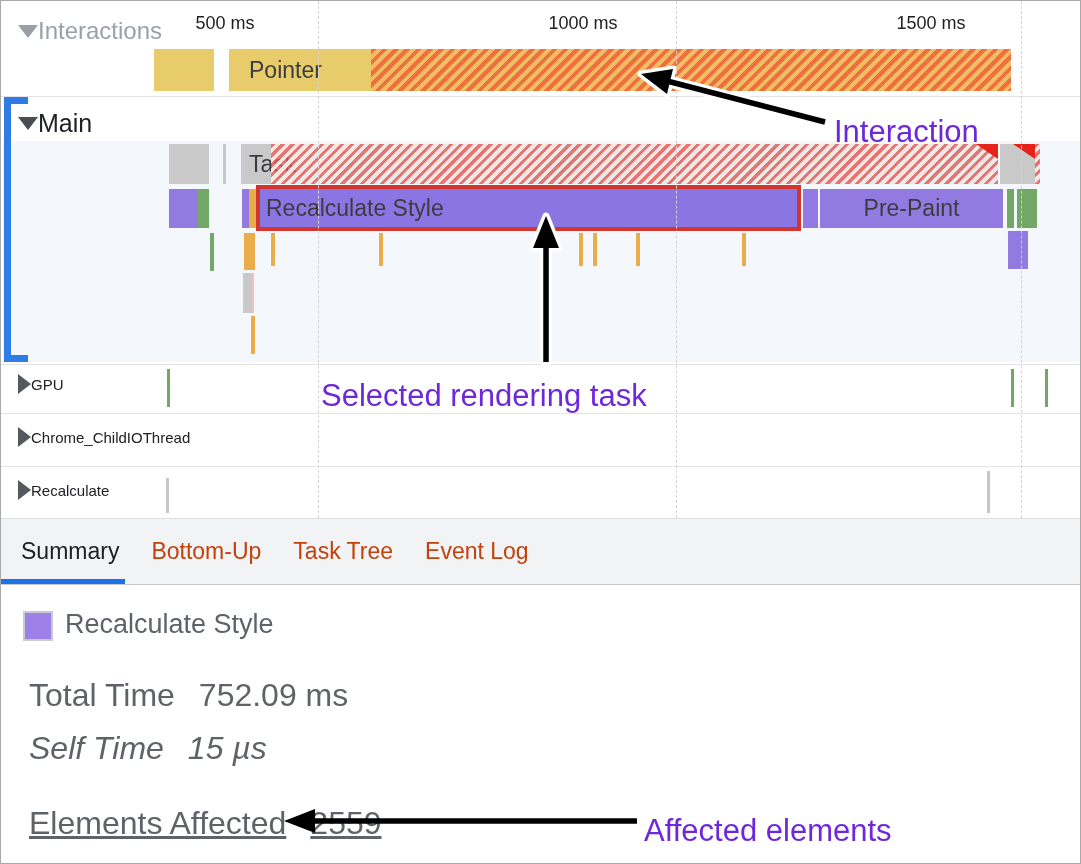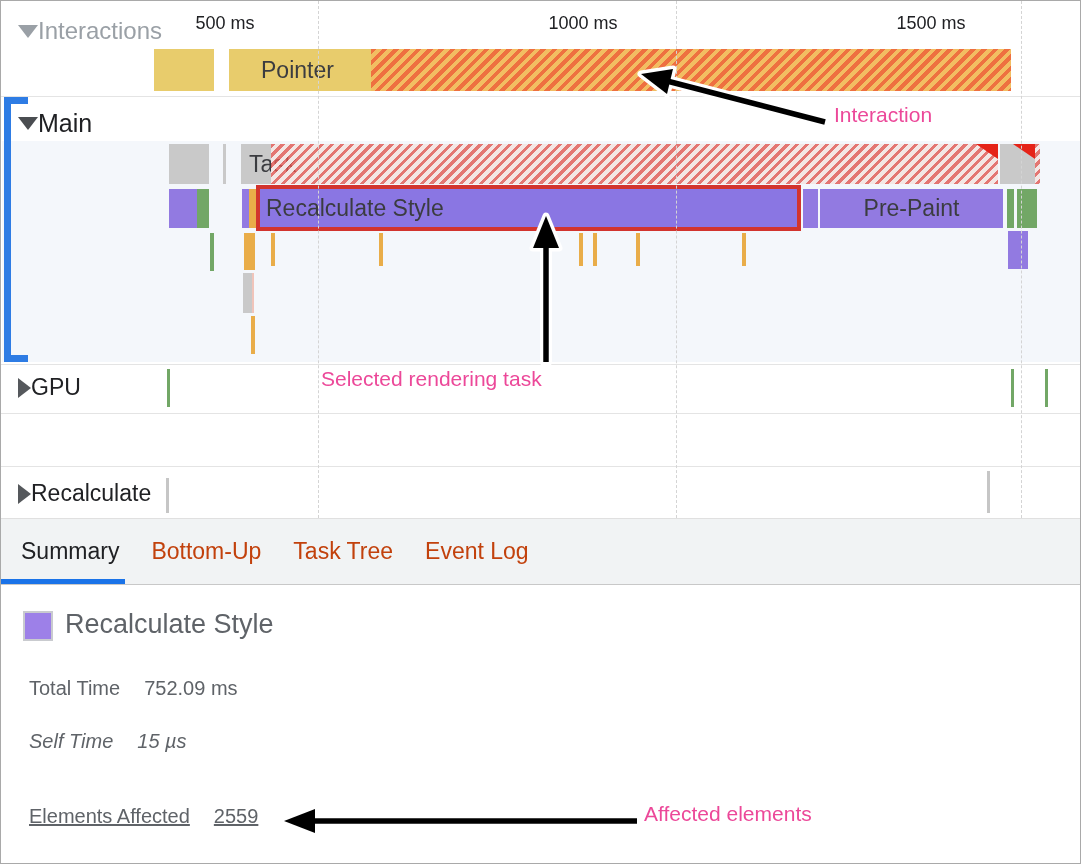--- a/index.html
+++ b/index.html
@@ -12,32 +12,32 @@
   .time-label{position:absolute;top:12px;width:146px;text-align:center;
     font-size:18px;color:#202124;}
   .gridline{position:absolute;top:0;height:517px;width:0;
     border-left:1px dashed #d4d4d4;z-index:12;}
   
   .thdr{position:absolute;display:flex;align-items:center;gap:0;z-index:20;}
   .tri{width:0;height:0;display:inline-block;}
   .tri.down{border-left:10px solid transparent;border-right:10px solid transparent;border-top:13px solid #4a4d51;}
   .tri.down.muted{border-top-color:#9aa0a6;}
   .tri.right{border-top:10px solid transparent;border-bottom:10px solid transparent;border-left:13px solid #55585c;}
-  .tlabel{font-size:23px;color:#202124;white-space:nowrap;}
+  .tlabel{font-size:15px;color:#202124;white-space:nowrap;}
   .tlabel.muted{color:#9aa0a6;font-size:24px;}
   .tlabel.big{font-size:25px;}
   
   .main-bg{position:absolute;left:1px;top:140px;width:1079px;height:221px;background:#f4f7fb;z-index:1;}
   .sep{position:absolute;left:0;width:1081px;height:0;border-top:1px solid #e4e4e4;z-index:3;}
   
   .bracket{position:absolute;background:#2e7ce4;z-index:25;}
   
   .flame{position:absolute;left:0;top:0;width:1081px;height:517px;z-index:10;}
   .bar{position:absolute;box-sizing:border-box;z-index:10;}
-  .bar.yellow{background:#e8cc6c;padding-left:12px;}
+  .bar.yellow{background:#e8cc6c;}
   .bar.gray{background:#c9c9c9;}
   .bar.gray-tick{background:#c6c6c6;}
   .bar.purple{background:#927ae1;}
   .bar.green{background:#72a766;}
   .bar.orange{background:#e9ad49;}
   .bar.hatch-orange{background:repeating-linear-gradient(135deg,#ee7040 0 4px,#f2bd62 4px 8px);}
   .bar.hatch-red{background:repeating-linear-gradient(135deg,rgba(223,86,80,.8) 0 3px,#f3e7e5 3px 7px);}
   .bar.selected{background:#8a76e3;border:4px solid #d2342e;z-index:11;}
   .bar.corner-red{width:0;height:0;background:none;
     border-top:15px solid #e52318;border-left:22px solid transparent;z-index:12;}
@@ -48,23 +48,23 @@
     border-top:1px solid #e0e0e0;border-bottom:1px solid #c8c8c8;box-sizing:border-box;
     display:flex;align-items:center;gap:32px;padding-left:20px;z-index:30;}
   .tab{font-size:23px;color:#c2410c;cursor:default;}
   .tab.active{color:#202124;}
   .tab-underline{position:absolute;left:0;bottom:0;width:124px;height:5px;background:#1a73e8;}
   
   .summary{position:absolute;left:0;top:585px;width:1081px;height:279px;background:#fff;z-index:5;}
   .swatch{position:absolute;left:22px;top:25px;width:26px;height:26px;
     background:#9d80e8;border:2px solid #c9cbcf;box-sizing:content-box;}
   .sum-title{position:absolute;left:64px;top:23px;font-size:27px;color:#5f6368;}
-  .sum-row{position:absolute;left:28px;display:flex;gap:24px;font-size:20px;color:#5f6368;white-space:nowrap;}
-  
-  .anno{position:absolute;font-size:21px;color:#ec4899;z-index:60;white-space:nowrap;}
+  .sum-row{position:absolute;left:28px;display:flex;gap:24px;font-size:32px;color:#5f6368;white-space:nowrap;}
+  
+  .anno{position:absolute;font-size:31px;color:#6d28d9;z-index:60;white-space:nowrap;margin-top:11px;}
   .arrows{position:absolute;left:0;top:0;z-index:55;pointer-events:none;}
 </style>
 </head>
 <body>
 
 <div class="screen">
 
   <div class="main-bg"></div>
 
   <div class="sep" style="top:95px"></div>
@@ -85,20 +85,24 @@
     <span class="tri down muted"></span>
     <span class="tlabel muted">Interactions</span>
   </div>
   <div class="thdr" style="left:17px;top:108px">
     <span class="tri down"></span>
     <span class="tlabel big">Main</span>
   </div>
   <div class="thdr" style="left:17px;top:373px">
     <span class="tri right"></span>
     <span class="tlabel">GPU</span>
+  </div>
+  <div class="thdr" style="left:17px;top:426px">
+    <span class="tri right"></span>
+    <span class="tlabel">Chrome_ChildIOThread</span>
   </div>
   <div class="thdr" style="left:17px;top:479px">
     <span class="tri right"></span>
     <span class="tlabel">Recalculate</span>
   </div>
 
   <div class="bracket" style="left:3px;top:96px;width:7px;height:265px"></div>
   <div class="bracket" style="left:3px;top:96px;width:24px;height:7px"></div>
   <div class="bracket" style="left:3px;top:354px;width:24px;height:7px"></div>
 

